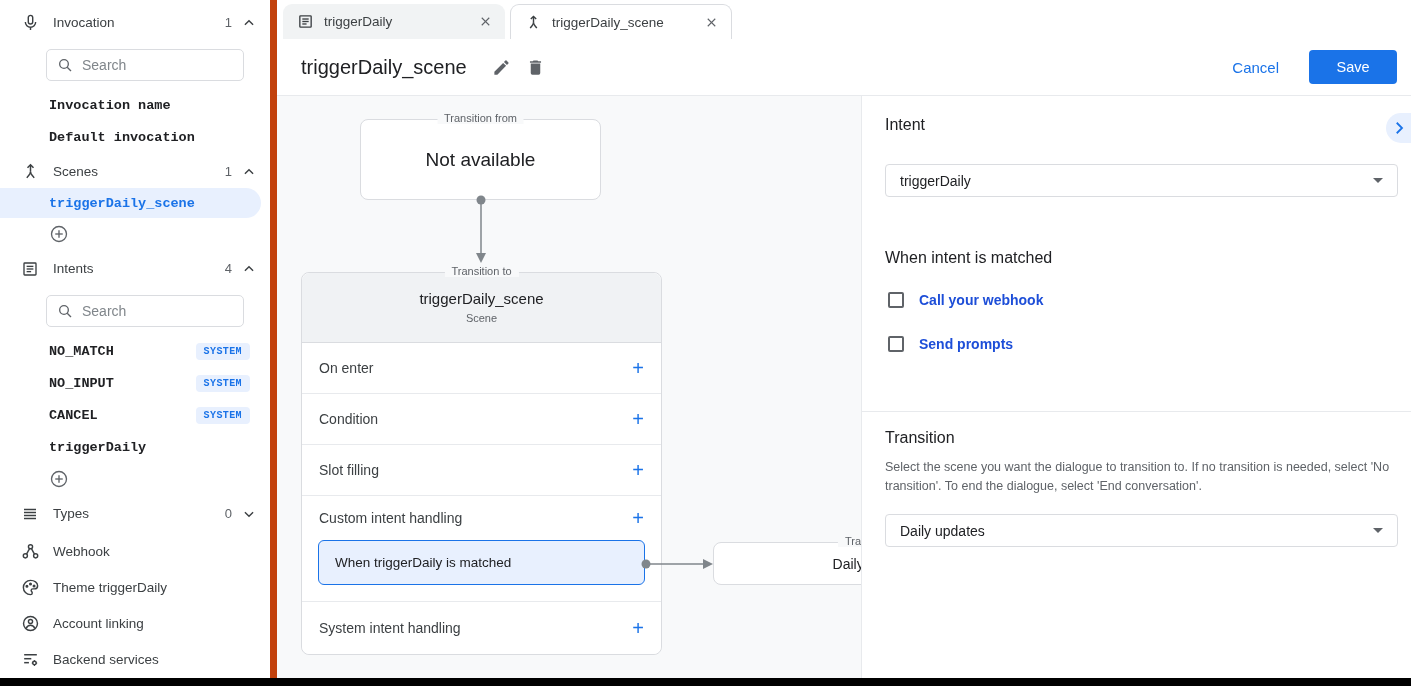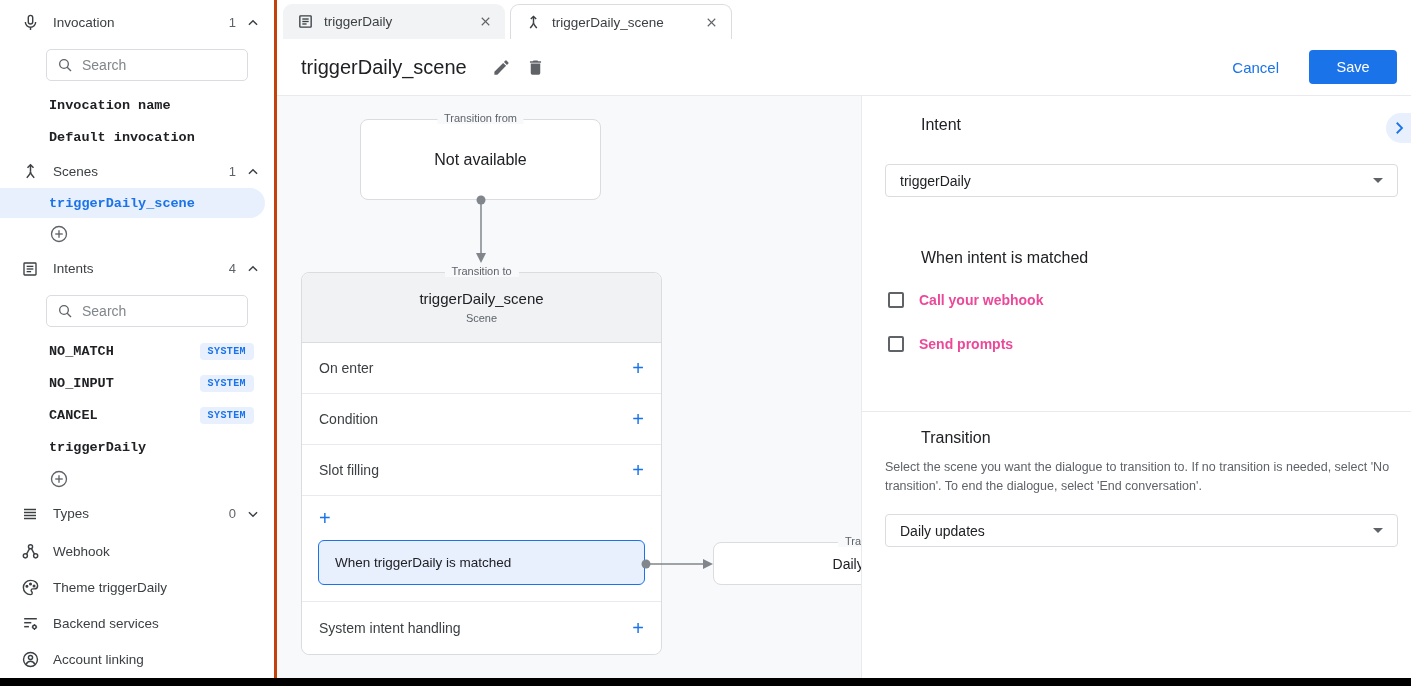--- a/index.html
+++ b/index.html
@@ -2,21 +2,21 @@
 <html><head>
 <meta charset="utf-8">
 <style>
   * { margin:0; padding:0; box-sizing:border-box; }
   html,body { width:1411px; height:686px; overflow:hidden; background:#fff;
     font-family:"Liberation Sans", sans-serif; color:#202124; }
   .screen { position:relative; width:1411px; height:686px; background:#fff; }
 
   
   .sidebar { position:absolute; left:0; top:0; width:277px; height:678px;
-    background:#fff; border-right:3px solid #c2410c; padding-top:6px; }
+    background:#fff; border-right:7px solid #c2410c; padding-top:6px; }
   .side-row { display:flex; align-items:center; height:33px; padding:0 14px 0 20px; cursor:pointer; }
   .side-row .ic { width:20px; height:20px; margin-right:13px; flex:0 0 auto; display:flex; align-items:center; justify-content:center; }
   .side-row .lbl { font-size:13.5px; color:#3c4043; flex:1; }
   .side-row .cnt { font-size:13px; color:#5f6368; margin-right:10px; }
   .side-row .chev { width:14px; height:14px; }
   .search-wrap { margin:10px 26px 8px 46px; }
   .search-box { display:flex; align-items:center; height:32px; border:1px solid #dadce0;
     border-radius:5px; padding:0 10px; background:#fff; }
   .search-box svg { width:16px; height:16px; margin-right:9px; flex:0 0 auto; }
   .search-box input { border:none; outline:none; font-size:14px; color:#3c4043; width:100%;
@@ -62,21 +62,21 @@
   .canvas { position:relative; width:584px; height:582px; background:#f8f9fa; overflow:hidden; }
   .panel { position:relative; width:550px; height:582px; background:#fff;
     border-left:1px solid #e8eaed; }
 
   
   .node { position:absolute; background:#fff; border:1px solid #dadce0; border-radius:8px; }
   .legend { position:absolute; top:-8px; left:50%; transform:translateX(-50%);
     font-size:11px; color:#5f6368; background:#f8f9fa; padding:0 7px; white-space:nowrap; }
   .from-box { left:83px; top:23px; width:241px; height:81px; }
   .from-box .node-text { display:flex; align-items:center; justify-content:center; height:100%;
-    font-size:16px; color:#202124; }
+    font-size:19px; color:#202124; }
   .to-box { left:24px; top:176px; width:361px; height:383px; display:flex; flex-direction:column; }
   .to-head { background:#f0f2f4; border-bottom:1px solid #dadce0; border-radius:8px 8px 0 0;
     height:70px; text-align:center; padding-top:17px; }
   .to-head .t { font-size:15px; color:#202124; }
   .to-head .s { font-size:11px; color:#5f6368; margin-top:5px; }
   .sec-row { display:flex; align-items:center; height:51px; padding:0 17px;
     border-bottom:1px solid #e8eaed; background:#fff; }
   .sec-row .sl { flex:1; font-size:14px; color:#3c4043; }
   .sec-plus { color:#1a73e8; font-size:20px; font-weight:400; cursor:pointer; line-height:1; }
   .sec-custom { border-bottom:1px solid #e8eaed; background:#fff; }
@@ -84,36 +84,36 @@
   .sub-node { margin:0 16px 16px 16px; height:45px; border:1px solid #1a73e8; background:#e8f0fe;
     border-radius:6px; display:flex; align-items:center; padding:0 16px; font-size:13.5px;
     color:#202124; cursor:pointer; }
   .sec-last { border-bottom:none; border-radius:0 0 8px 8px; }
   .next-box { left:436px; top:446px; width:324px; height:43px; }
   .next-box .node-text { display:flex; align-items:center; justify-content:center; height:100%;
     font-size:14px; color:#202124; }
   .connectors { position:absolute; left:0; top:0; width:584px; height:582px; pointer-events:none; }
 
   
-  .panel h2 { font-size:16px; font-weight:400; color:#202124;margin-left:36px; }
+  .panel h2 { font-size:16px; font-weight:400; color:#202124; }
   .p-intent-h { position:absolute; left:23px; top:20px; }
   .expand-pill { position:absolute; right:0; top:17px; width:25px; height:30px;
     background:#e8f0fe; border-radius:16px 0 0 16px; display:flex; align-items:center;
     justify-content:flex-end; padding-right:3px; cursor:pointer; }
   .selectbox { position:absolute; display:flex; align-items:center; height:33px;
     border:1px solid #dadce0; border-radius:4px; background:#fff; padding:0 14px;
     font-size:14px; color:#202124; cursor:pointer; }
   .selectbox .caret { margin-left:auto; width:0; height:0; border-left:5px solid transparent;
     border-right:5px solid transparent; border-top:5px solid #5f6368; }
   .sel-intent { left:23px; top:68px; width:513px; }
   .p-matched-h { position:absolute; left:23px; top:153px; }
   .chk-row { position:absolute; left:26px; display:flex; align-items:center; cursor:pointer; }
   .chk { width:16px; height:16px; border:2px solid #5f6368; border-radius:2px; background:#fff;
     margin-right:15px; flex:0 0 auto; }
-  .chk-row .cl { font-size:14px; font-weight:700; color:#ec4899; }
+  .chk-row .cl { font-size:14px; font-weight:700; color:#1d4ed8; }
   .chk-1 { top:196px; } .chk-2 { top:240px; }
   .p-divider { position:absolute; left:0; top:315px; width:550px; height:1px; background:#e8eaed; }
   .p-transition-h { position:absolute; left:23px; top:333px; }
   .p-desc { position:absolute; left:23px; top:362px; width:516px; font-size:12.5px;
     line-height:1.55; color:#5f6368; }
   .sel-scene { left:23px; top:418px; width:513px; }
 
   .bottom-bar { position:absolute; left:0; top:678px; width:1411px; height:8px; background:#000; }
 
   svg { display:block; }
@@ -275,50 +275,50 @@
     <div class="side-link">
       <span class="ic">
         <svg viewBox="0 0 24 24" width="19" height="19" fill="none" stroke="#3c4043" stroke-width="1.8">
           <path d="M12 3a9 9 0 1 0 0 18c1.5 0 2.2-.9 2.2-2 0-1.6-1.4-2.1-1.4-3.3 0-1.1.9-2 2.1-2H17a4 4 0 0 0 4-4c0-3.9-4-6.7-9-6.7z"></path>
           <circle cx="7.5" cy="10.5" r="1" fill="#3c4043"></circle>
             <circle cx="12" cy="7.5" r="1" fill="#3c4043"></circle>
             <circle cx="16.5" cy="10" r="1" fill="#3c4043"></circle>
         </svg>
         </span>
       <span>Theme triggerDaily</span>
+    </div>
+
+    <div class="side-link">
+      <span class="ic">
+        <svg viewBox="0 0 24 24" width="19" height="19" fill="none" stroke="#3c4043" stroke-width="1.8">
+          <circle cx="12" cy="12" r="8.8"></circle>
+            <circle cx="12" cy="9.5" r="2.6"></circle>
+            <path d="M6.5 18.2c1-2.6 3-3.9 5.5-3.9s4.5 1.3 5.5 3.9"></path>
+        </svg>
+        </span>
+      <span>Account linking</span>
     </div>
 
     <div class="side-link">
       <span class="ic">
         <svg viewBox="0 0 24 24" width="19" height="19" fill="none" stroke="#3c4043" stroke-width="1.9">
           <line x1="4" y1="6" x2="20" y2="6"></line>
             <line x1="4" y1="11" x2="13" y2="11"></line>
             <line x1="4" y1="16" x2="10" y2="16"></line>
           <circle cx="17" cy="16.5" r="2.2"></circle>
             <g stroke-width="1.6">
               <line x1="17" y1="12.8" x2="17" y2="14.2"></line>
               <line x1="17" y1="18.8" x2="17" y2="20.2"></line>
               <line x1="13.6" y1="16.5" x2="14.9" y2="16.5"></line>
               <line x1="19.1" y1="16.5" x2="20.4" y2="16.5"></line>
             </g>
         </svg>
         </span>
       <span>Backend services</span>
     </div>
-
-    <div class="side-link">
-      <span class="ic">
-        <svg viewBox="0 0 24 24" width="19" height="19" fill="none" stroke="#3c4043" stroke-width="1.8">
-          <circle cx="12" cy="12" r="8.8"></circle>
-            <circle cx="12" cy="9.5" r="2.6"></circle>
-            <path d="M6.5 18.2c1-2.6 3-3.9 5.5-3.9s4.5 1.3 5.5 3.9"></path>
-        </svg>
-        </span>
-      <span>Account linking</span>
-    </div>
   </div>
 
   <div class="tabbar">
     <div class="tab inactive">
       <span class="ticon">
         <svg viewBox="0 0 24 24" width="17" height="17" fill="none" stroke="#3c4043" stroke-width="1.9">
             <rect x="4" y="4" width="16" height="16" rx="1"></rect>
             <line x1="7.5" y1="8.5" x2="16.5" y2="8.5"></line>
             <line x1="7.5" y1="12" x2="16.5" y2="12"></line>
             <line x1="7.5" y1="15.5" x2="13.5" y2="15.5"></line>
@@ -390,20 +390,21 @@
         <div class="sec-row">
           <span class="sl">Condition</span>
           <span class="sec-plus">+</span>
         </div>
         <div class="sec-row">
           <span class="sl">Slot filling</span>
           <span class="sec-plus">+</span>
         </div>
         <div class="sec-custom">
           <div class="head">
+            <span class="sl" style="flex:1;font-size:14px;color:#3c4043">Custom intent handling</span>
             <span class="sec-plus">+</span>
           </div>
           <div class="sub-node">When triggerDaily is matched</div>
         </div>
         <div class="sec-row sec-last" style="flex:1">
           <span class="sl">System intent handling</span>
           <span class="sec-plus">+</span>
         </div>
       </div>
 

